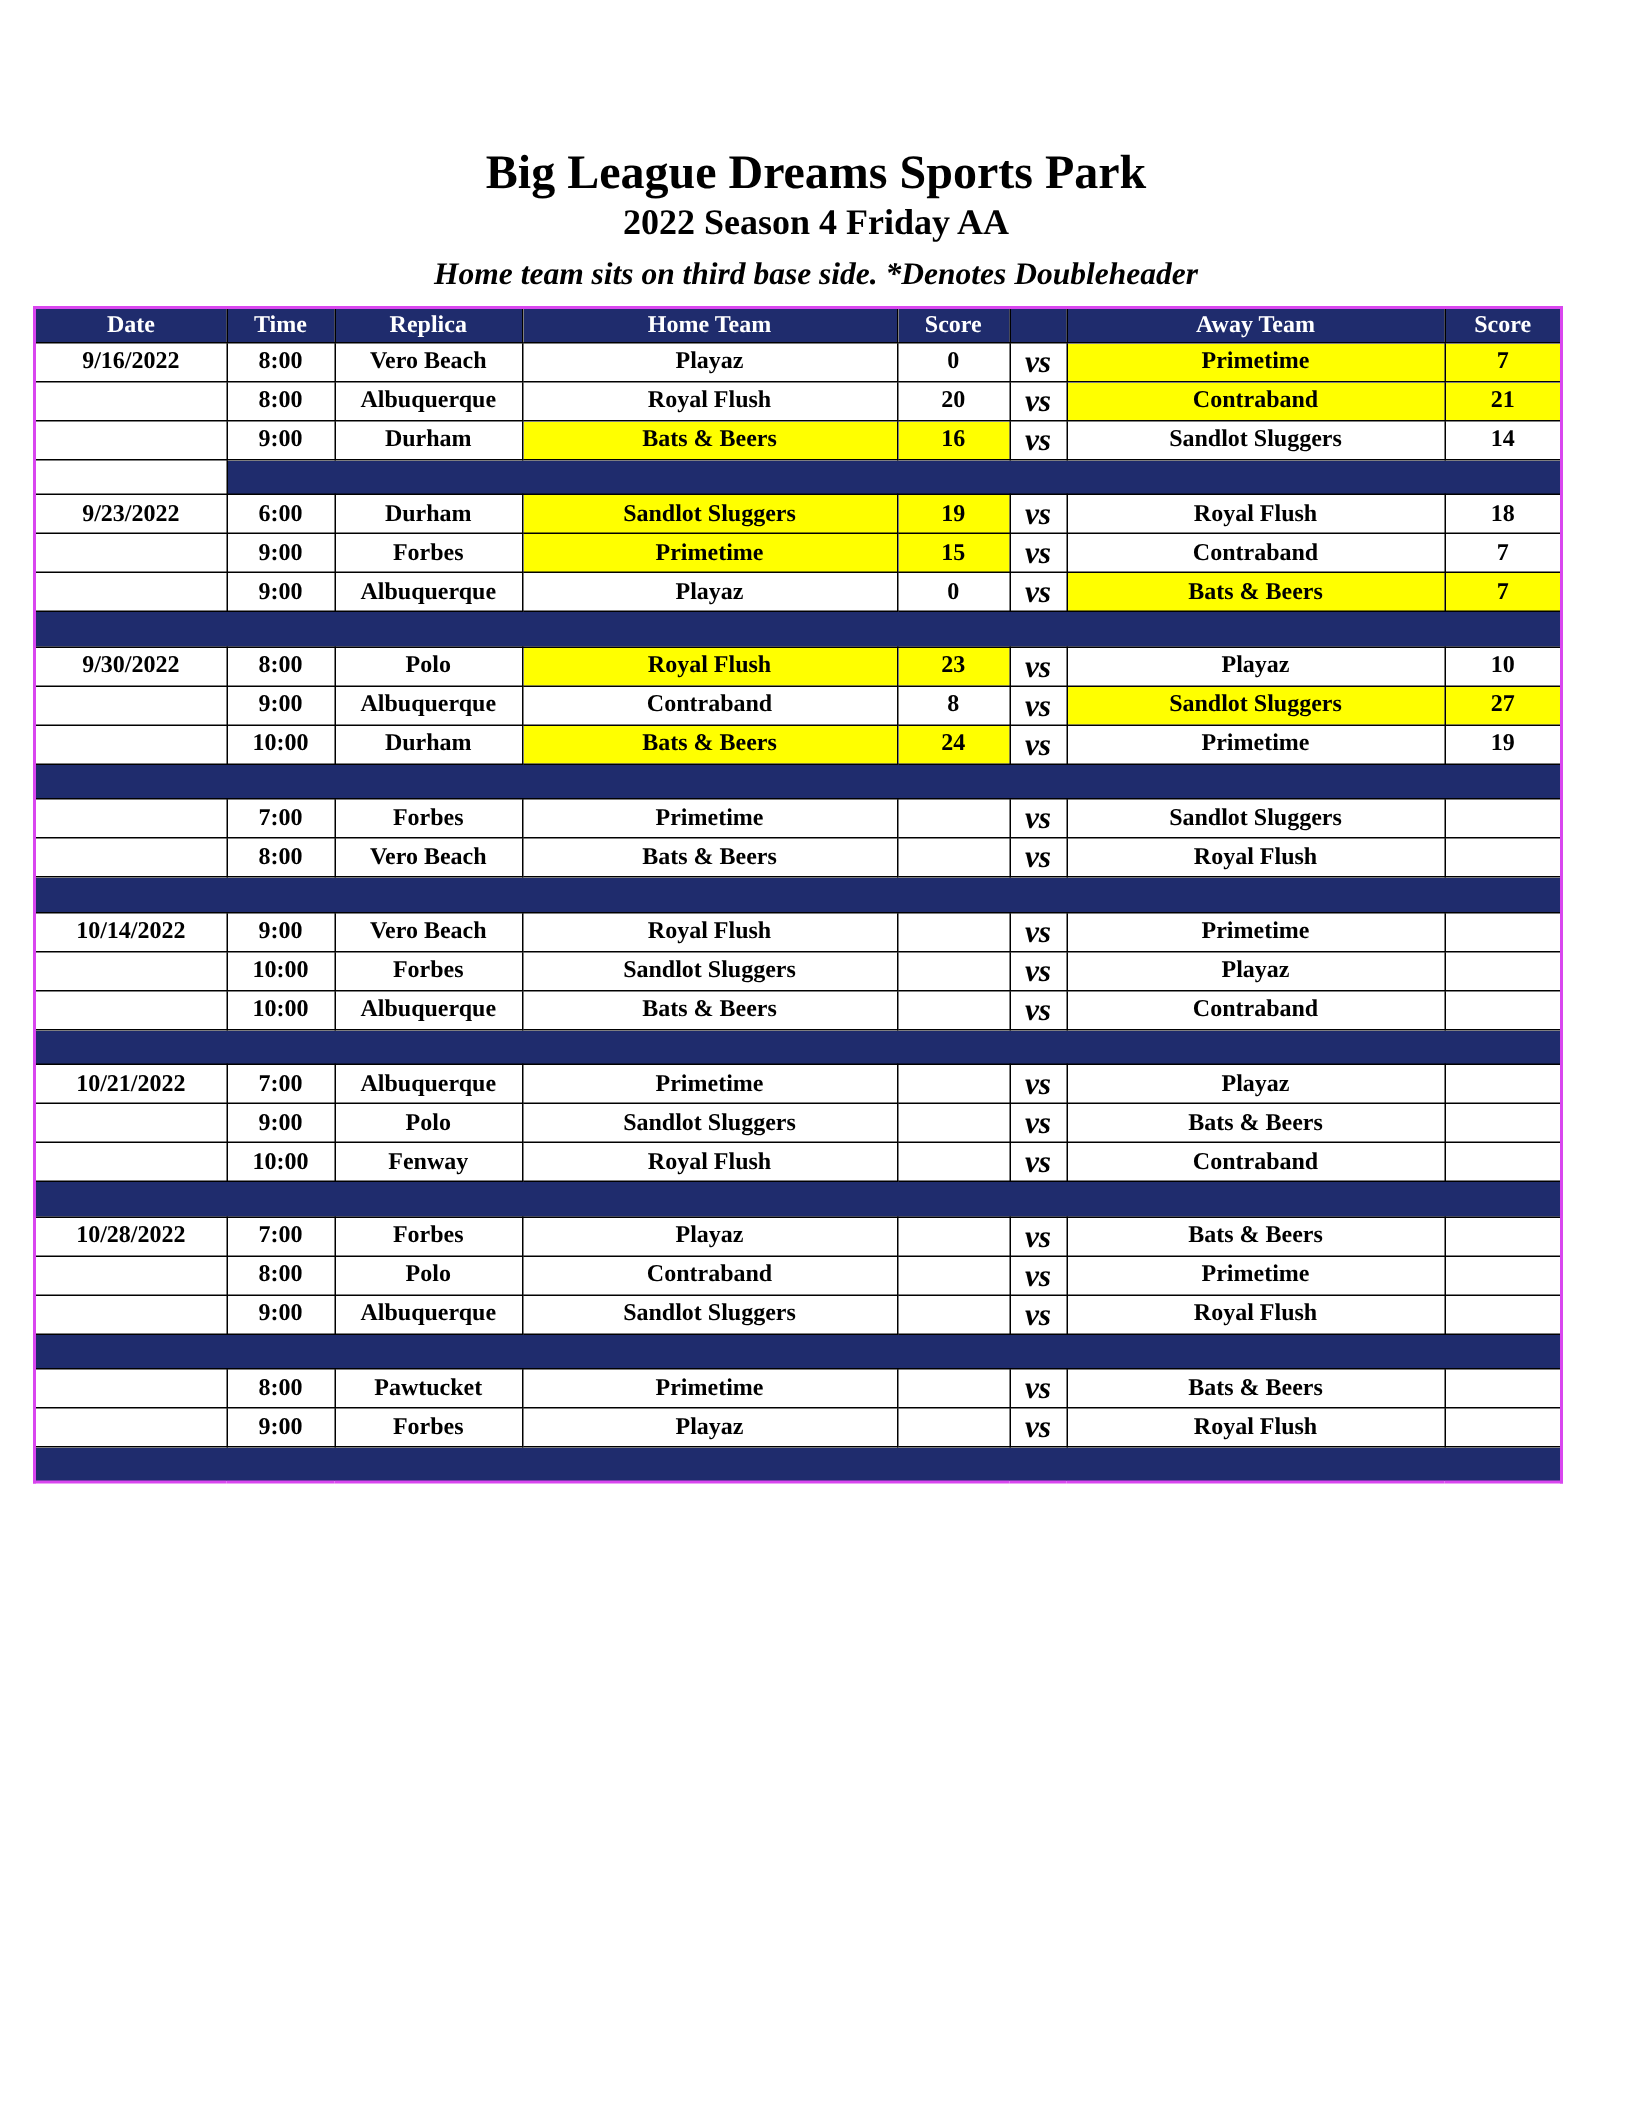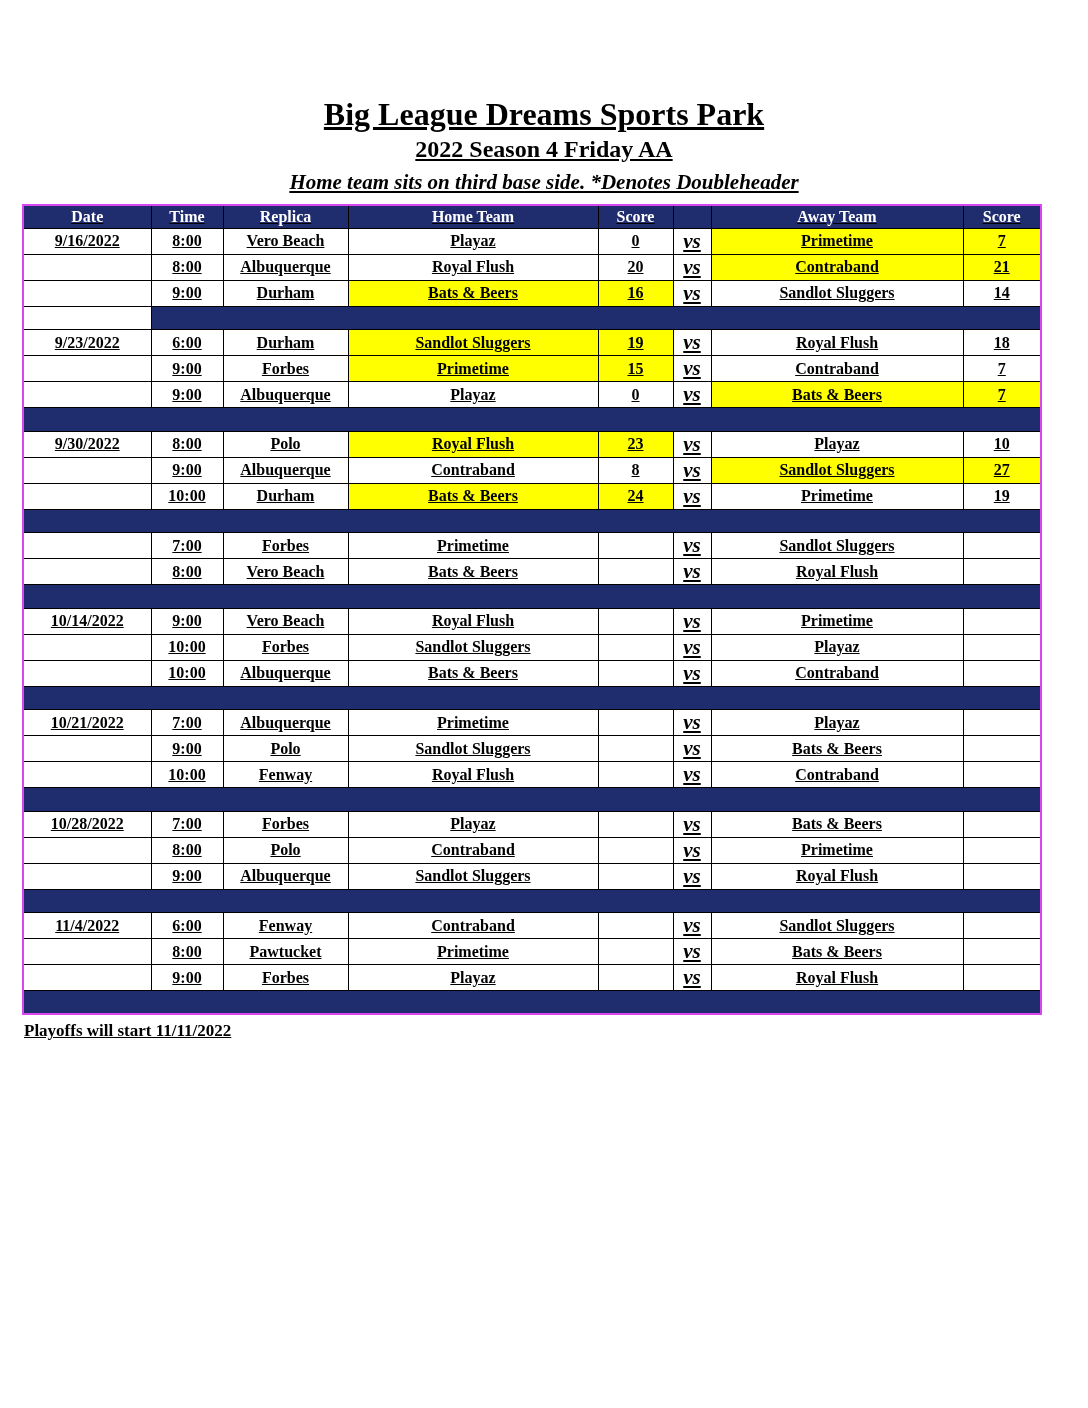--- a/index.html
+++ b/index.html
@@ -2,21 +2,20 @@
 <html style="--navy: #1f2c6d; --win: #ffff00; --ink: #000000;"><head>
 <meta charset="utf-8">
 <style>
   :root { --navy:#1f2c6d; --win:#ffff00; --ink:#000000; }
   * { margin:0; padding:0; box-sizing:border-box; }
   html,body { background:#ffffff; }
   .page {
     width:1088px; height:1188px; position:relative;
     background:#ffffff; color:var(--ink);
     font-family:"Liberation Serif", serif;
-    text-decoration:underline;
   }
   .title    { padding-top:96px; text-align:center; font-size:32px; font-weight:700; line-height:1.15; }
   .subtitle { text-align:center; font-size:24px; font-weight:700; margin-top:3px; }
   .note     { text-align:center; font-size:21px; font-weight:700; font-style:italic; margin-top:7px; }
   table.schedule {
     border-collapse:collapse; table-layout:fixed;
     width:1018px; margin:9px 0 0 22px;
     border:2px solid #d946ef;
   }
   .col-date{width:128px}.col-time{width:72px}.col-replica{width:125px}.col-home{width:250px}
@@ -280,30 +279,20 @@
           <td>Sandlot Sluggers</td>
           <td></td>
           <td class="vs">vs</td>
           <td>Royal Flush</td>
           <td></td>
         </tr>
         <tr>
           <td class="sep" colspan="8"></td>
         </tr>
         <tr>
-          <td>11/4/2022</td>
-          <td>6:00</td>
-          <td>Fenway</td>
-          <td>Contraband</td>
-          <td></td>
-          <td class="vs">vs</td>
-          <td>Sandlot Sluggers</td>
-          <td></td>
-        </tr>
-        <tr>
           <td></td>
           <td>8:00</td>
           <td>Pawtucket</td>
           <td>Primetime</td>
           <td></td>
           <td class="vs">vs</td>
           <td>Bats &amp; Beers</td>
           <td></td>
         </tr>
         <tr>
@@ -315,14 +304,13 @@
           <td class="vs">vs</td>
           <td>Royal Flush</td>
           <td></td>
         </tr>
         <tr>
           <td class="sep" colspan="8"></td>
         </tr>
       </tbody>
   </table>
 
-  <div class="footer">Playoffs will start 11/11/2022</div>
 </div>
 
 </body></html>

